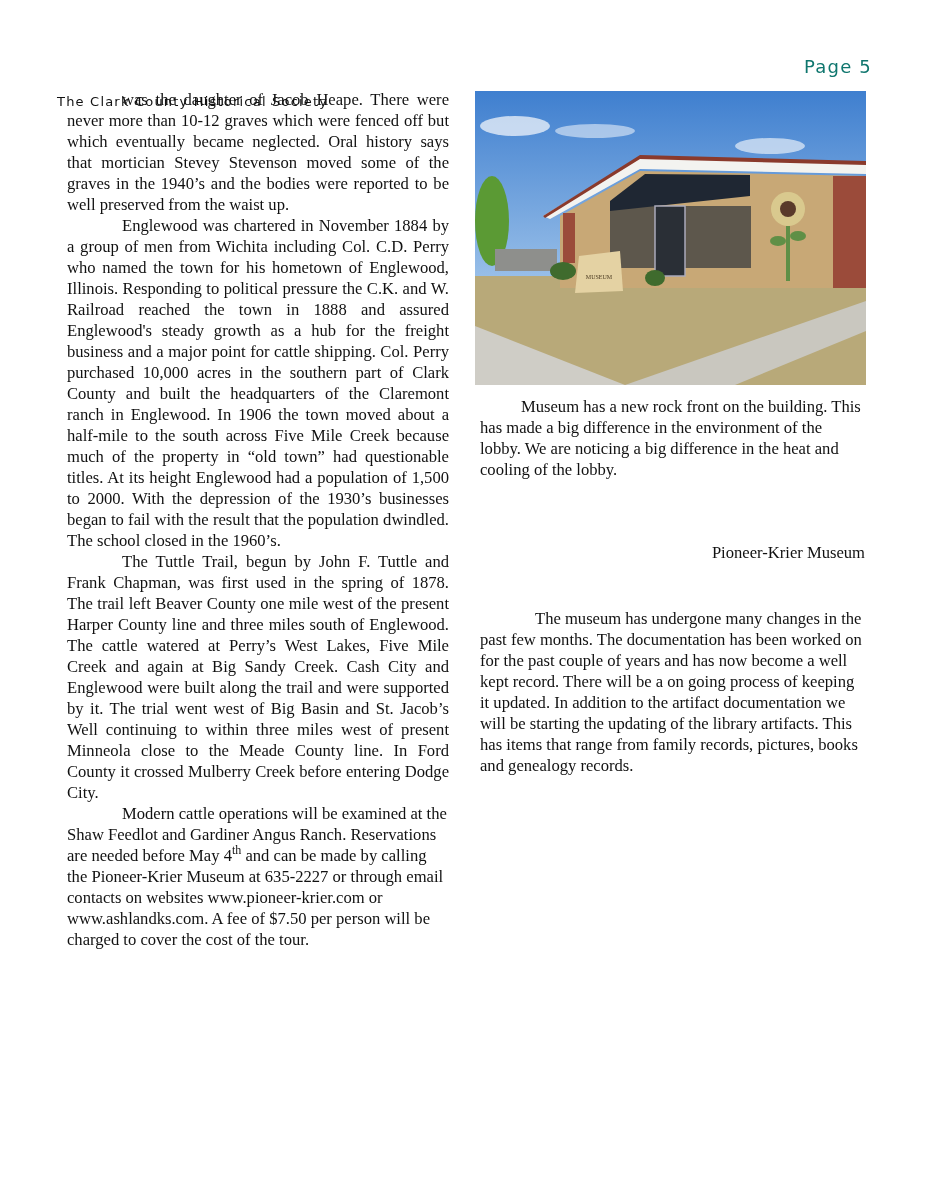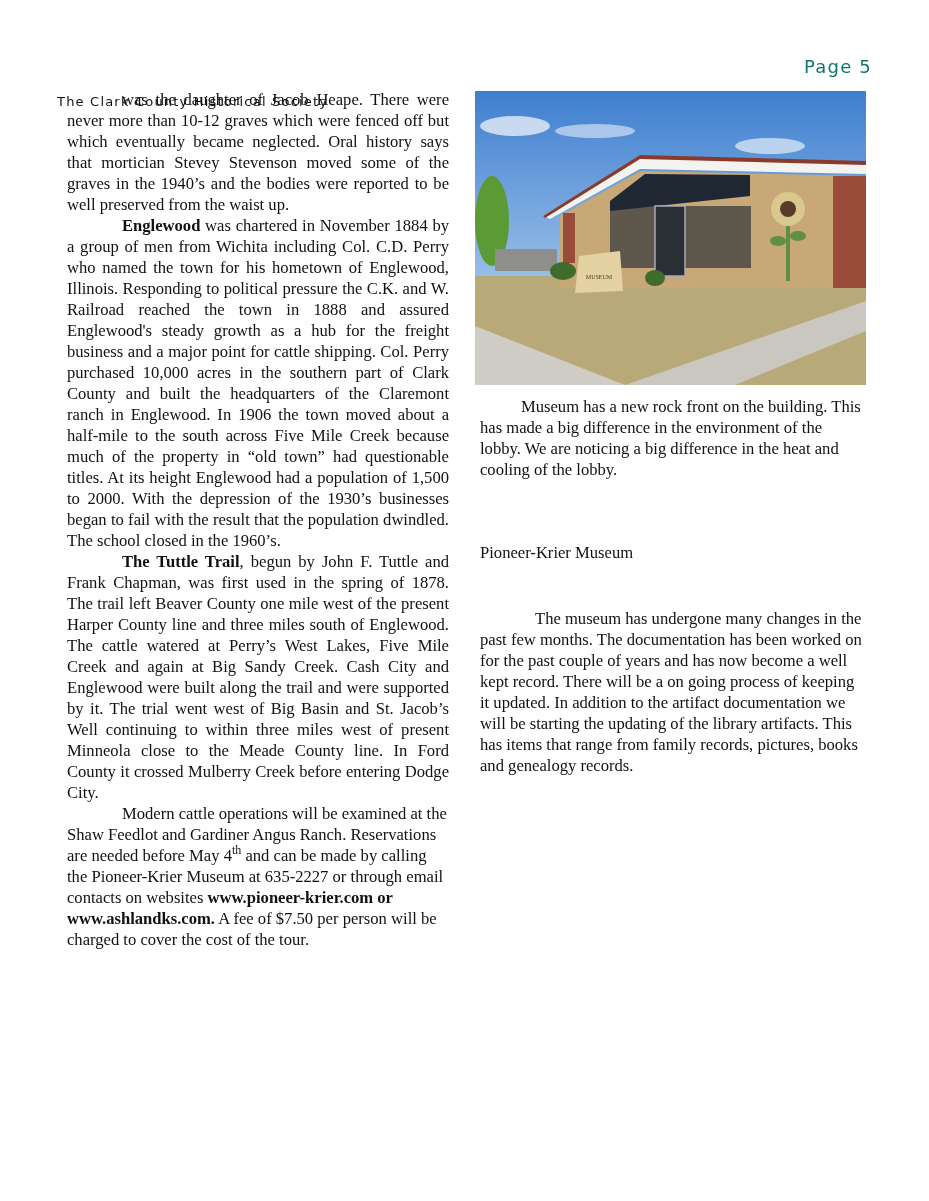--- a/index.html
+++ b/index.html
@@ -6,23 +6,23 @@
   body { width:929px; height:1201px; position:relative; overflow:hidden; }
   .header-left { position:absolute; left:57px; top:55px; font-family:"DejaVu Sans", sans-serif; font-size:13px; letter-spacing:1.2px; color:#111;margin-top:39px; }
   .header-right { position:absolute; right:57px; top:56px; font-family:"DejaVu Sans", sans-serif; font-size:18px; letter-spacing:1.2px; color:#0f766e; }
   .col { position:absolute; font-family:"Liberation Serif", serif; font-size:16.6px; line-height:21px; color:#111; }
   .col p { margin:0; }
   .left-col { left:67px; top:89px; width:382px; text-align:justify; hyphens:manual; }
   .right-col { left:480px; width:385px; text-align:left; }
   .indent { text-indent:55px; }
   .photo { position:absolute; left:475px; top:91px; width:391px; height:294px; overflow:hidden; }
   .caption-text { top:396px; }
-  .section-title { position:absolute; left:480px; top:543px; width:385px; text-align:left; font-family:"Liberation Serif", serif; font-size:16.6px; color:#111; }
+  .section-title { position:absolute; left:480px; top:543px; width:385px; text-align:right; font-family:"Liberation Serif", serif; font-size:16.6px; color:#111; }
   .museum-body { top:608px; }
-  b { font-weight:bold;margin-top:23px; }
+  b { font-weight:normal;margin-top:23px; }
   sup { font-size:12px; line-height:0; }
 </style>
 </head>
 <body>
 
 <div class="header-left">The Clark County Historical Society</div>
 <div class="header-right">Page 5</div>
 
 <div class="col left-col">
   <p class="indent">was the daughter of Jacob Heape. There were never more than 10-12 graves which were fenced off but which eventually became neglected. Oral history says that mortician Stevey Stevenson moved some of the graves in the 1940’s and the bodies were reported to be well preserved from the waist up.</p>

